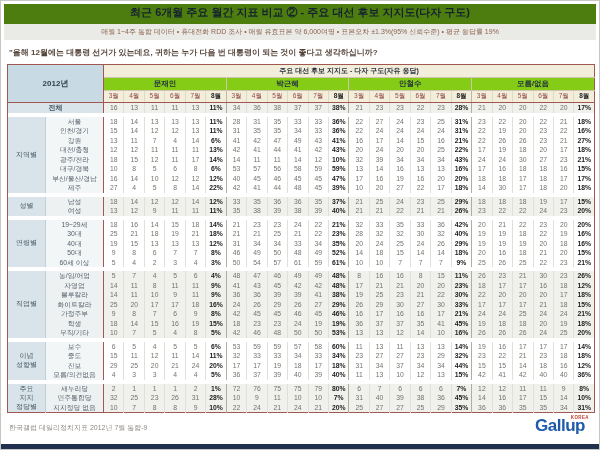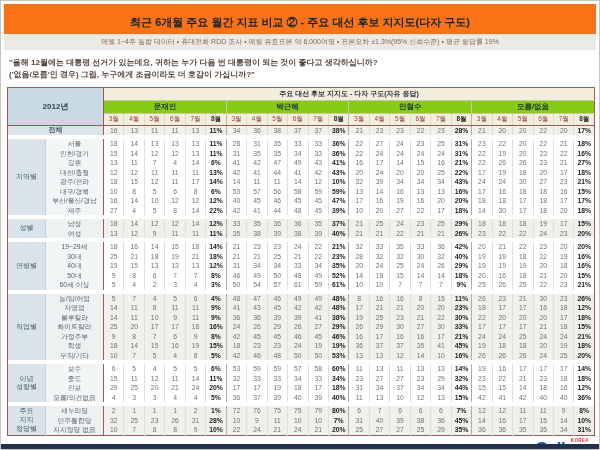--- a/index.html
+++ b/index.html
@@ -1,20 +1,20 @@
 <!DOCTYPE html>
 <html><head>
 <meta charset="utf-8">
 <style>
   html,body { margin:0; padding:0; background:#fff; }
   body { width:600px; height:450px; font-family:"Liberation Sans", sans-serif; }
   .page { position:relative; width:600px; height:450px; box-sizing:border-box;
           border:1px solid #c6c6c2; background:#fff; overflow:hidden; }
-  .titlebar { margin:3px 3px 0 3px; background:#f97316; color:#14242F;
-              font-weight:bold; font-size:11px; text-align:center; padding:11px 0 4px 0; }
+  .titlebar { margin:3px 3px 0 3px; background:#4d7c0f; color:#14242F;
+              font-weight:bold; font-size:11px; text-align:center; padding:1px 0 4px 0; }
   .subbar { margin:0 3px; background:#EAEAE6; color:#8C6450; font-size:7px;
             text-align:center; padding:3px 0; }
   .question { padding:7px 8px 5px 8px; font-size:8px; font-weight:bold;
               color:#55443A; line-height:1.55; }
   table.poll { border-collapse:collapse; table-layout:fixed; width:588px;
                margin:0 6px; border:1px solid #A05850; }
   col.c-group { width:38px; } col.c-sub { width:58px; }
   th,td { padding:0; margin:0; text-align:center; font-weight:normal;
           overflow:hidden; white-space:nowrap; }
   th.year { background:#C8DBE4; color:#33434F; font-weight:bold; font-size:8px;
@@ -49,21 +49,20 @@
   .bottombar { position:absolute; left:0; right:0; bottom:0; height:5px; background:#20304E; }
 </style>
 </head>
 <body>
 
 <div class="page">
   <div class="titlebar">최근 6개월 주요 월간 지표 비교 ② - 주요 대선 후보 지지도(다자 구도)</div>
   <div class="subbar">매월 1~4주 통합 데이터 • 휴대전화 RDD 조사 • 매월 유효표본 약 6,000여명 • 표본오차 ±1.3%(95% 신뢰수준) • 평균 응답률 19%</div>
   <div class="question">
     <div>"올해 12월에는 대통령 선거가 있는데요, 귀하는 누가 다음 번 대통령이 되는 것이 좋다고 생각하십니까?</div>
-    <div>('없음/모름'인 경우) 그럼, 누구에게 조금이라도 더 호감이 가십니까?"</div>
   </div>
 
   <table class="poll">
       <colgroup>
         <col class="c-group">
         <col class="c-sub">
         <col>
         <col>
         <col>
         <col>

